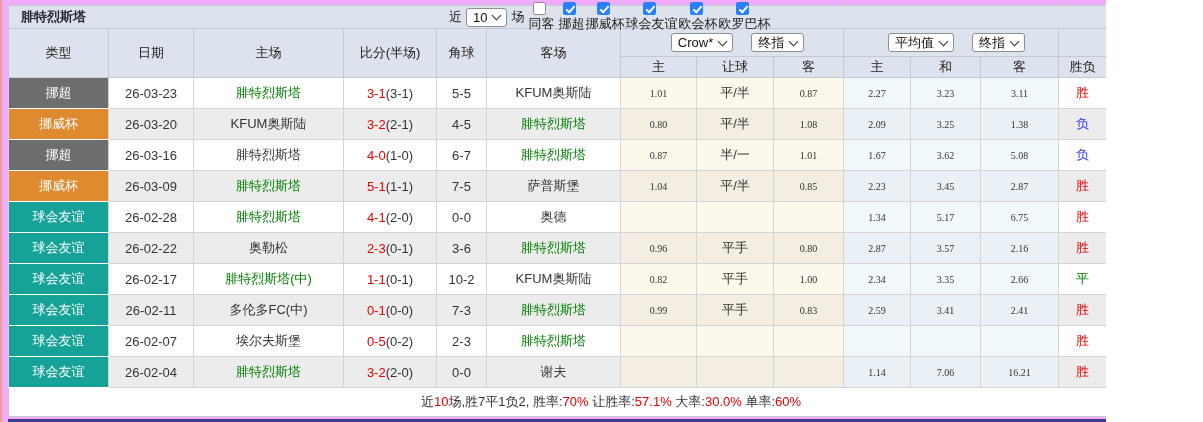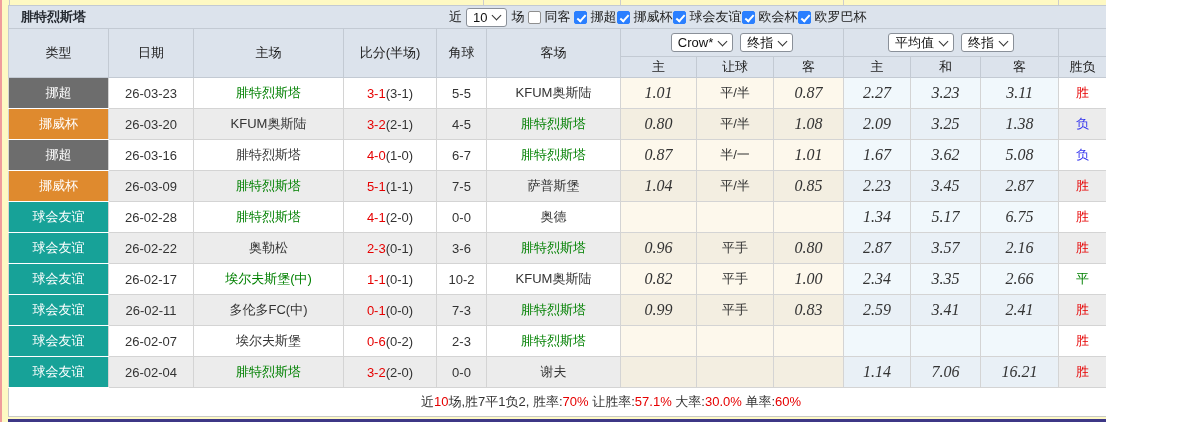--- a/index.html
+++ b/index.html
@@ -1,29 +1,29 @@
 <!DOCTYPE html>
 <html><head>
 <meta charset="utf-8">
 <style>
   html,body{margin:0;padding:0;background:#fff;font-family:"Liberation Sans",sans-serif;}
-  .page{position:relative;width:1106px;height:422px;overflow:hidden;background:#fef9c3;}
+  .page{position:relative;width:1106px;height:422px;overflow:hidden;background:#f0abfc;}
   .accent{position:absolute;left:0;top:0;width:2px;height:100%;background:#f09c9c;}
   .vtick{position:absolute;top:0;width:1px;height:5px;background:#ccc;}
   .wrap{position:absolute;left:8px;top:5px;width:1205px;}
 
   
   .titlebar{height:23px;background:#dce3ec;border:1px solid #c3cad3;border-bottom:none;position:relative;box-sizing:border-box;}
   .title{position:absolute;left:12px;top:0;line-height:22px;font-weight:bold;font-size:13px;color:#252a31;}
   .controls{position:absolute;left:440px;top:0;height:22px;display:flex;align-items:center;font-size:13px;color:#222;}
   .controls .gap{margin:0 4px;}
-  .flt{display:inline-flex;align-items:center;margin-right:1px;cursor:default;}
+  .flt{display:inline-flex;align-items:center;margin-right:1px;cursor:default;flex-direction:column;}
 
   
-  .select{display:inline-flex;align-items:center;justify-content:space-between;gap:6px;background:#fff;border:1px solid #8a9099;border-radius:3px;padding:0 6px;height:19px;font-size:13px;color:#111;box-sizing:border-box;}
+  .select{display:inline-flex;align-items:center;justify-content:space-between;gap:6px;background:#fff;border:1px solid #8a9099;border-radius:3px;padding:0 6px;height:19px;font-size:13px;color:#111;box-sizing:border-box;margin-left:11px;}
   .caret{width:6px;height:6px;border-right:1.6px solid #333;border-bottom:1.6px solid #333;transform:rotate(45deg);margin-top:-3px;flex:none;}
 
   
   .cb{width:13px;height:13px;border:1px solid #8f8f8f;border-radius:2px;background:#fff;display:inline-block;position:relative;margin-right:3px;box-sizing:border-box;flex:none;}
   .cb.checked{background:#2a7fff;border-color:#2a7fff;}
   .cb.checked::after{content:"";position:absolute;left:4px;top:1px;width:3px;height:7px;border-right:2px solid #fff;border-bottom:2px solid #fff;transform:rotate(42deg);}
 
   
   table{border-collapse:collapse;table-layout:fixed;width:1205px;font-size:13px;}
   th,td{border:1px solid #d4d4d4;text-align:center;padding:0;overflow:hidden;white-space:nowrap;}
@@ -32,21 +32,21 @@
   tr.subrow th{height:20px;}
   .selcell{display:flex;align-items:center;justify-content:center;gap:7px;}
   tbody td{height:30px;color:#333;}
   tr.row-odd td{background:#fff;}
   tr.row-even td{background:#ececec;}
   tr.row-odd td.bg-ah{background:#fdf8ec;}
   tr.row-even td.bg-ah{background:#f3eee1;}
   tr.row-odd td.bg-eu{background:#f1f8fc;}
   tr.row-even td.bg-eu{background:#e9f0f6;}
   td.c-type{color:#fff;border-top:1px solid #fff;border-bottom:1px solid #fff;}
-  .odds{font-family:"Liberation Serif",serif;font-size:16px;font-style:italic;}
+  .odds{font-family:"Liberation Serif",serif;font-size:10px;}
   .green{color:#008000;}
   .score-main{color:#e60000;}
   .score-half{color:#333;}
   tfoot td{height:28px;background:#fff;border-color:#c9c9c9;color:#333;}
   .red{color:#e60000;}
   .bottombar{height:5px;background:#3d3786;width:1195px;margin-top:2px;}
 </style>
 </head>
 <body>
 
@@ -268,21 +268,21 @@
             <td class="bg-eu odds">2.87</td>
             <td class="bg-eu odds">3.57</td>
             <td class="bg-eu odds">2.16</td>
             <td style="color: rgb(230, 0, 0);">胜</td>
             <td style="color: rgb(230, 0, 0);">赢</td>
             <td style="color: rgb(230, 0, 0);">大</td>
           </tr>
           <tr class="row-odd">
             <td class="c-type" style="background: rgb(23, 162, 152);">球会友谊</td>
             <td>26-02-17</td>
-            <td class="green">埃尔夫斯堡(中)</td>
+            <td class="green">腓特烈斯塔(中)</td>
             <td><span class="score-main">1-1</span><span class="score-half">(0-1)</span></td>
             <td>10-2</td>
             <td>KFUM奥斯陆</td>
             <td class="bg-ah odds">0.82</td>
             <td class="bg-ah">平手</td>
             <td class="bg-ah odds">1.00</td>
             <td class="bg-eu odds">2.34</td>
             <td class="bg-eu odds">3.35</td>
             <td class="bg-eu odds">2.66</td>
             <td style="color: rgb(0, 128, 0);">平</td>
@@ -303,21 +303,21 @@
             <td class="bg-eu odds">3.41</td>
             <td class="bg-eu odds">2.41</td>
             <td style="color: rgb(230, 0, 0);">胜</td>
             <td style="color: rgb(230, 0, 0);">赢</td>
             <td style="color: rgb(51, 51, 238);">小</td>
           </tr>
           <tr class="row-odd">
             <td class="c-type" style="background: rgb(23, 162, 152);">球会友谊</td>
             <td>26-02-07</td>
             <td>埃尔夫斯堡</td>
-            <td><span class="score-main">0-6</span><span class="score-half">(0-2)</span></td>
+            <td><span class="score-main">0-5</span><span class="score-half">(0-2)</span></td>
             <td>2-3</td>
             <td class="green">腓特烈斯塔</td>
             <td class="bg-ah odds"></td>
             <td class="bg-ah"></td>
             <td class="bg-ah odds"></td>
             <td class="bg-eu odds"></td>
             <td class="bg-eu odds"></td>
             <td class="bg-eu odds"></td>
             <td style="color: rgb(230, 0, 0);">胜</td>
             <td></td>

